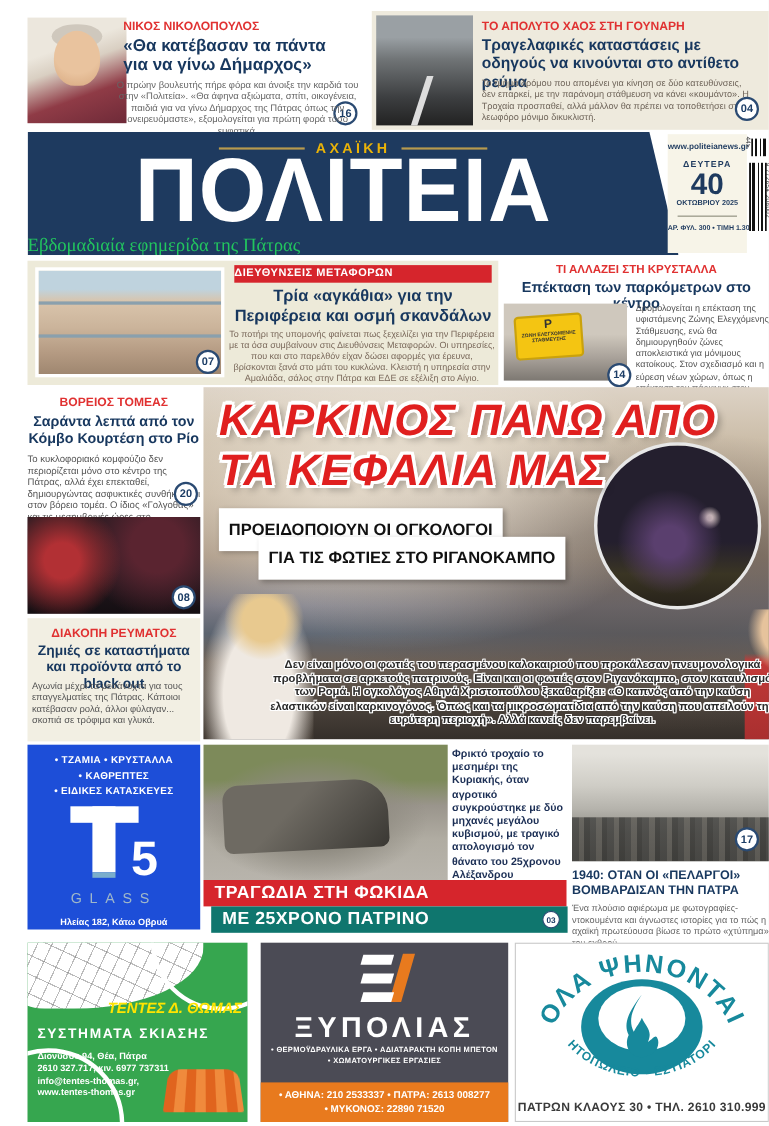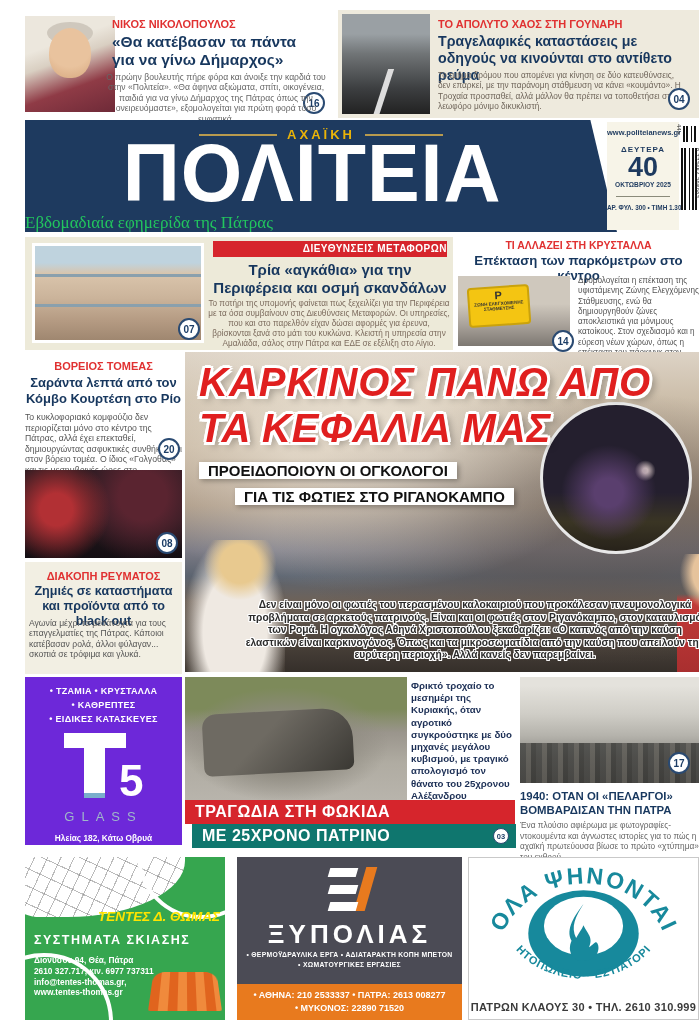--- a/index.html
+++ b/index.html
@@ -45,21 +45,21 @@
   #bc-main{left:681px;top:148px;width:16px;height:62px;}
   #bc-num{left:694px;top:148px;width:6px;height:70px;font-size:5.5px;color:#222;
         writing-mode:vertical-rl;letter-spacing:.5px;}
   #bc-44{left:676px;top:124px;font-size:6px;color:#222;writing-mode:vertical-rl;}
   
   #trans-card{left:25px;top:237px;width:428px;height:113px;background:#edead9;}
   #trans-photo{left:32px;top:243px;width:172px;height:100px;border:3px solid #fff;box-sizing:border-box;
     background:linear-gradient(180deg,#bfd3de 0 18%,#d9c4ab 30%,#cbb49b 55%,#b49a82 80%,#9f8770 100%);}
   #trans-photo .fl{position:absolute;left:0;width:100%;height:3px;background:#8aa0ad;}
   #trans-bar{left:213px;top:241px;width:234px;height:16px;background:#d6252c;color:#fff;
-    font-size:10px;font-weight:bold;text-align:right;line-height:16px;letter-spacing:.5px;}
+    font-size:10px;font-weight:bold;text-align:left;line-height:16px;letter-spacing:.5px;}
   #trans-hl{left:213px;top:261px;width:234px;font-size:15px;line-height:18px;text-align:center;}
   #trans-body{left:208px;top:299px;width:242px;font-size:8.2px;line-height:10px;color:#7b6a5c;text-align:center;}
   #park-kicker{left:458px;top:239px;width:241px;text-align:center;font-size:10.5px;}
   #park-hl{left:454px;top:253px;width:249px;text-align:center;font-size:13.2px;}
   #park-photo{left:458px;top:276px;width:112px;height:70px;
     background:linear-gradient(180deg,#cfc8bd 0 40%,#a9a29a 70%,#7d7872 100%);}
   #park-sign{position:absolute;left:10px;top:10px;width:62px;height:40px;background:#f4c512;border:2px solid #caa20c;
     border-radius:4px;transform:rotate(-4deg);color:#333;text-align:center;box-sizing:border-box;}
   #park-sign .p{font-size:11px;font-weight:900;line-height:11px;margin-top:2px;}
   #park-sign .t{font-size:4.6px;font-weight:bold;line-height:5.2px;}
@@ -80,38 +80,38 @@
     background:linear-gradient(180deg,#ddd3c6 0,#cdbfab 14%,#c2b19b 30%,#a6937f 48%,#7c7b85 62%,#5c6470 70%,#6e6258 78%,#473f38 92%,#352f2a 100%);}
   #main-photo .smoke{position:absolute;left:0;top:0;width:100%;height:100%;
     background:radial-gradient(ellipse at 30% 30%,rgba(255,250,240,.5) 0 12%,rgba(0,0,0,0) 45%),
                radial-gradient(ellipse at 70% 55%,rgba(90,80,75,.55) 0 20%,rgba(0,0,0,0) 55%);}
   .main-h{position:absolute;left:14px;color:#e01f1f;font-size:40px;font-weight:900;font-style:italic;
     letter-spacing:1px;white-space:nowrap;
     text-shadow:3px 0 0 #fff,-3px 0 0 #fff,0 3px 0 #fff,0 -3px 0 #fff,
                 2.5px 2.5px 0 #fff,-2.5px 2.5px 0 #fff,2.5px -2.5px 0 #fff,-2.5px -2.5px 0 #fff,
                 5px 4px 7px rgba(0,0,0,.3);}
   .sub-strip{position:absolute;left:14px;background:#fff;color:#111;font-size:15px;font-weight:900;
-    padding:0 9px;white-space:nowrap;box-shadow:2px 2px 5px rgba(0,0,0,.3);}
+    padding:11px 9px;white-space:nowrap;box-shadow:2px 2px 5px rgba(0,0,0,.3);}
   #inset-circle{position:absolute;left:355px;top:50px;width:152px;height:152px;border-radius:50%;
     border:3px solid #e8e8e8;box-sizing:border-box;
     background:radial-gradient(circle at 45% 60%,#5a3f6e 0 12%,rgba(0,0,0,0) 40%),
                radial-gradient(circle at 70% 45%,#cbb 0 2%,rgba(0,0,0,0) 8%),
                linear-gradient(180deg,#241f2e 0 60%,#3a3524 80%,#27221a 100%);}
   #photo-woman{position:absolute;left:0;bottom:0;width:100px;height:132px;
     background:radial-gradient(circle at 55% 18%,#e8c98f 0 16%,rgba(0,0,0,0) 30%),
                radial-gradient(ellipse at 50% 70%,#efe9e2 0 45%,rgba(0,0,0,0) 75%),
                linear-gradient(180deg,rgba(0,0,0,0) 0 30%,rgba(90,80,70,.35) 100%);}
   #photo-man{position:absolute;right:0;bottom:0;width:88px;height:118px;
     background:radial-gradient(circle at 50% 16%,#bdb6ae 0 13%,#e6c39c 14% 26%,rgba(0,0,0,0) 38%),
                linear-gradient(180deg,rgba(0,0,0,0) 0 34%,#c23a38 40%,#a92f2f 100%);}
   #main-body{position:absolute;left:58px;right:58px;bottom:10px;color:#2b2b2b;font-size:10.2px;
     font-weight:bold;line-height:12.6px;text-align:center;
     text-shadow:-1px -1px 0 #fff,1px -1px 0 #fff,-1px 1px 0 #fff,1px 1px 0 #fff,0 -1px 0 #fff,0 1px 0 #fff,-1px 0 0 #fff,1px 0 0 #fff;}
   
-  #t5{left:25px;top:677px;width:157px;height:168px;background:#6d28d9;color:#fff;text-align:center;}
+  #t5{left:25px;top:677px;width:157px;height:168px;background:#1d4ed8;color:#fff;text-align:center;}
   #t5 .svc{font-size:9px;font-weight:900;line-height:12px;margin-top:2px;letter-spacing:.3px;}
   #t5-logo{position:relative;width:92px;height:78px;margin:8px auto 0;}
   #t5-logo .bar{position:absolute;left:6px;top:0;width:62px;height:15px;background:#fff;}
   #t5-logo .stem{position:absolute;left:26px;top:0;width:21px;height:60px;background:#fff;}
   #t5-logo .tick{position:absolute;left:26px;top:60px;width:21px;height:5px;background:#7aaecc;}
   #t5-logo .five{position:absolute;right:6px;bottom:8px;font-size:44px;font-weight:900;color:#fff;line-height:44px;}
   #t5 .glass{color:#9fb7c9;font-size:13px;letter-spacing:7px;margin-top:-2px;}
   #t5 .addr{font-size:8.3px;font-weight:bold;margin-top:9px;line-height:11px;white-space:nowrap;}
   #crash-photo{left:185px;top:677px;width:222px;height:123px;
     background:radial-gradient(ellipse at 45% 55%,#8e8a80 0 28%,rgba(0,0,0,0) 60%),

